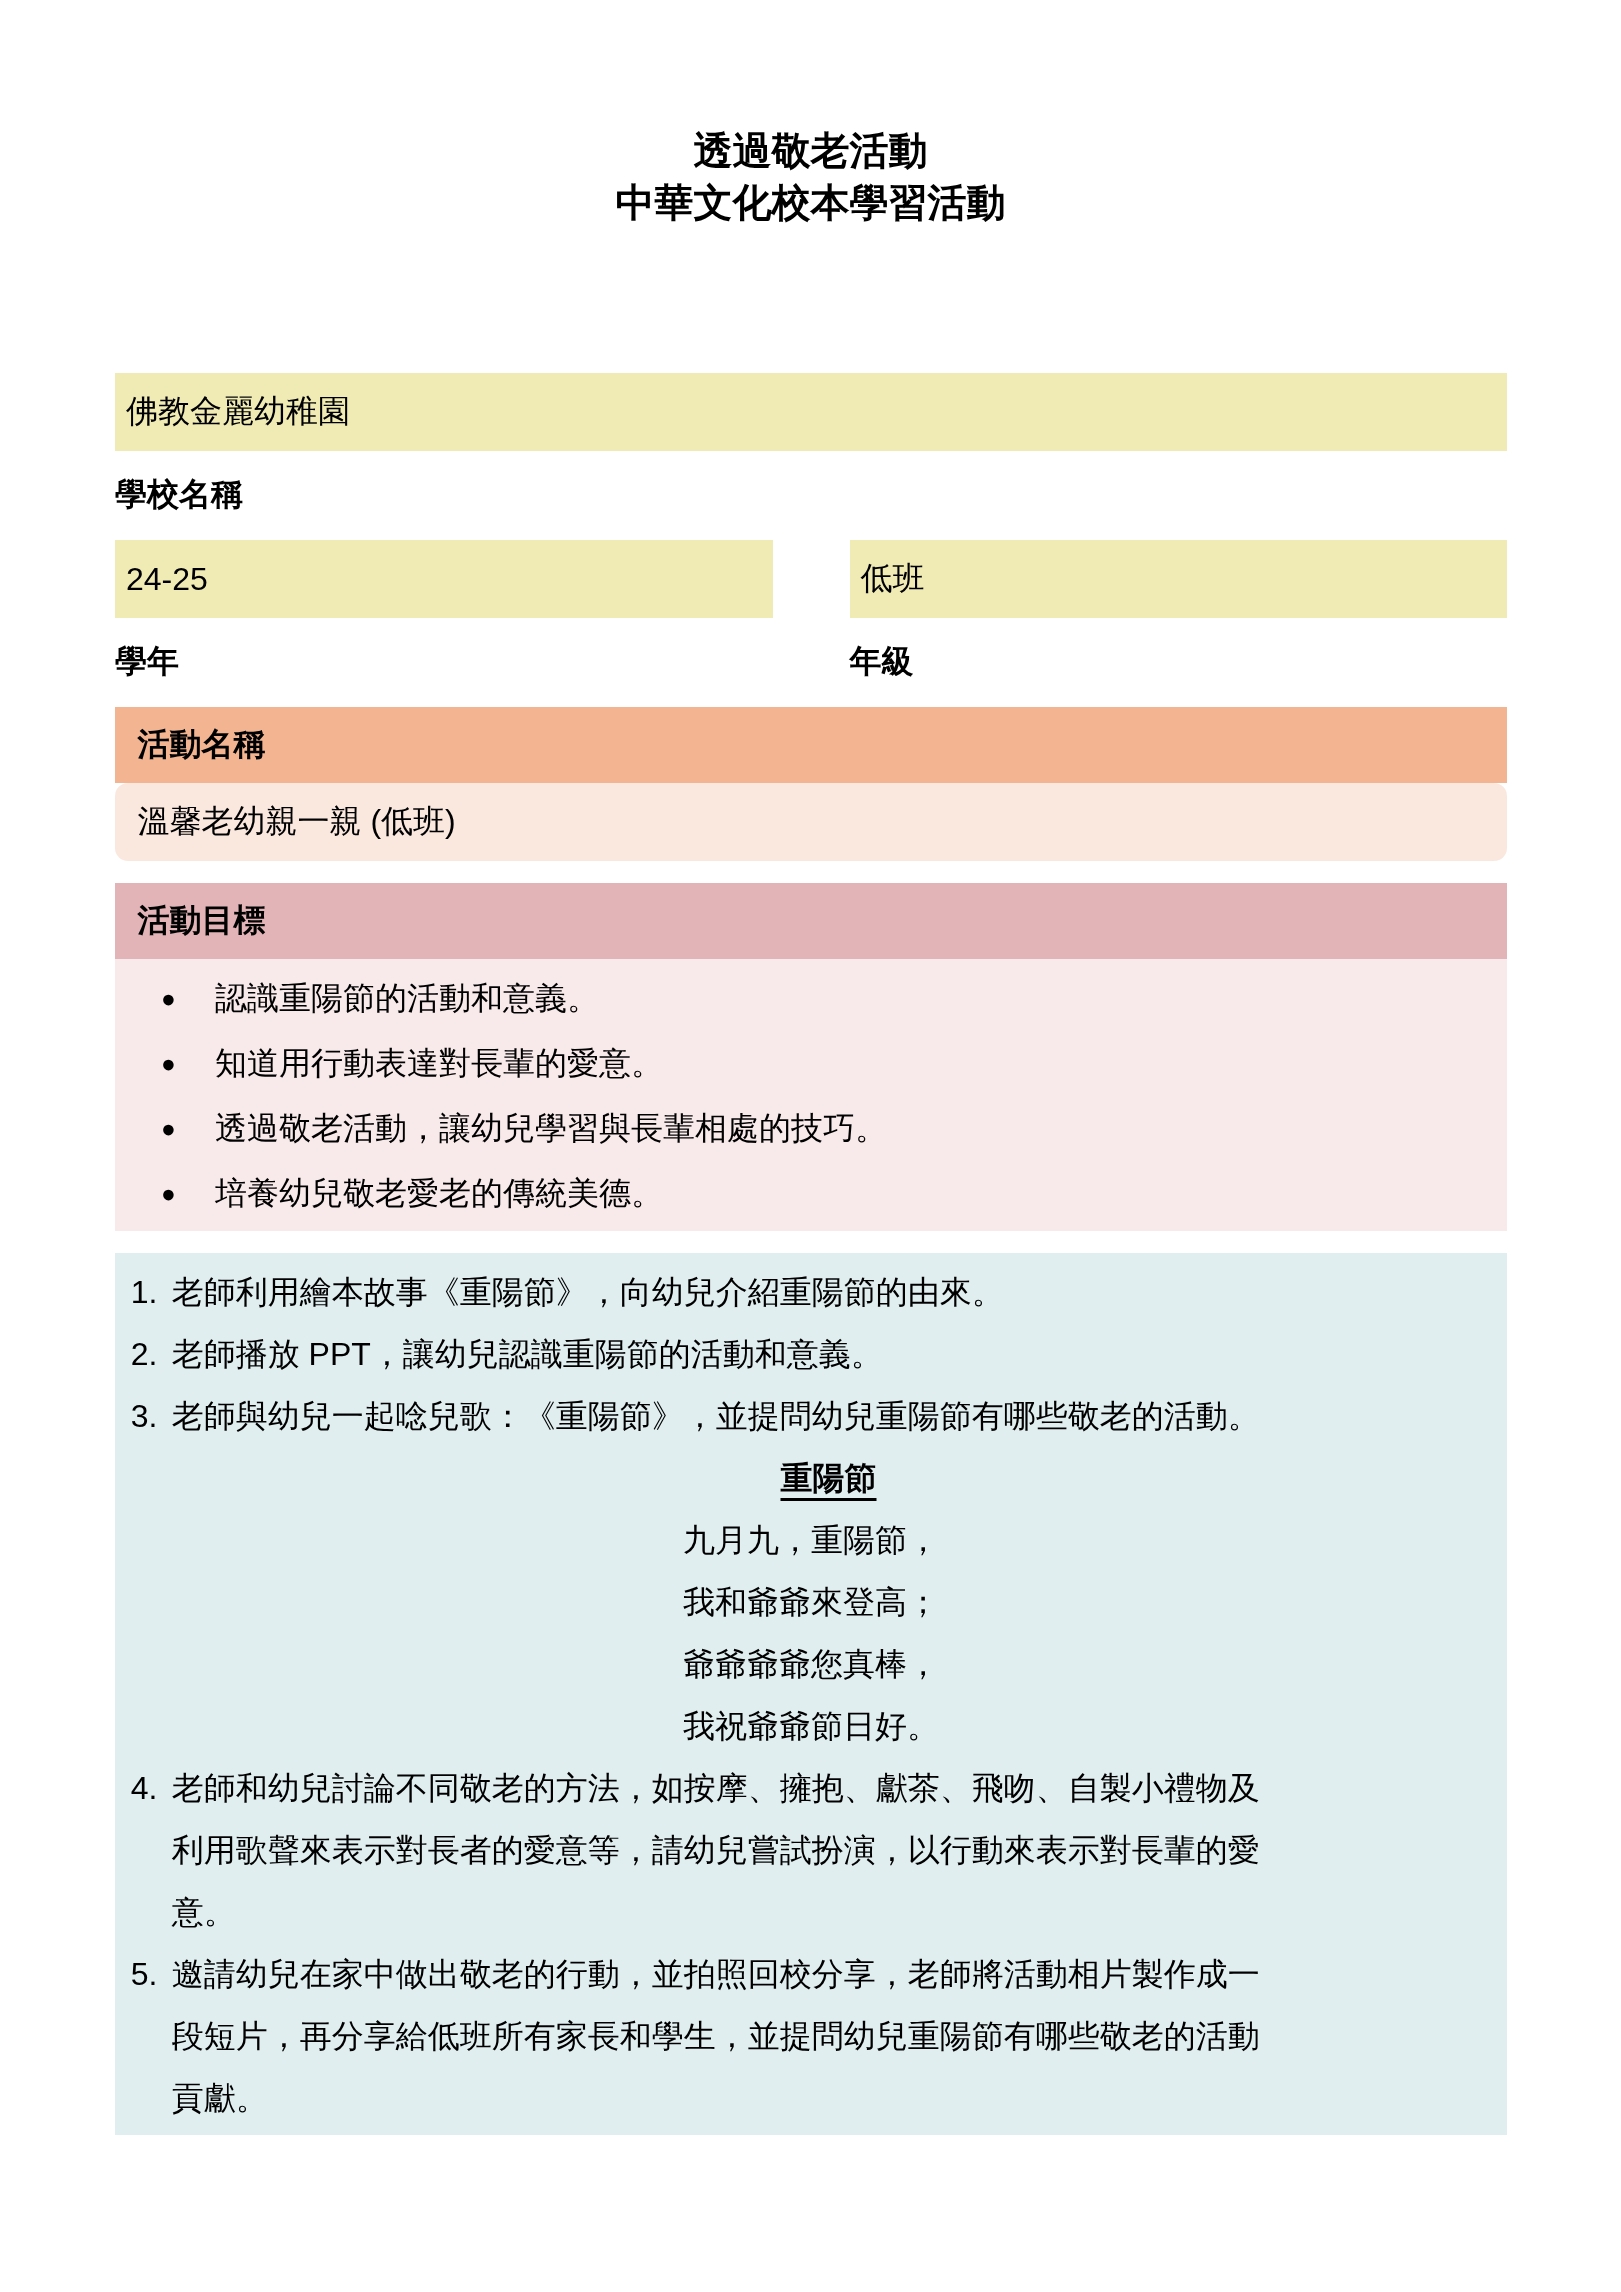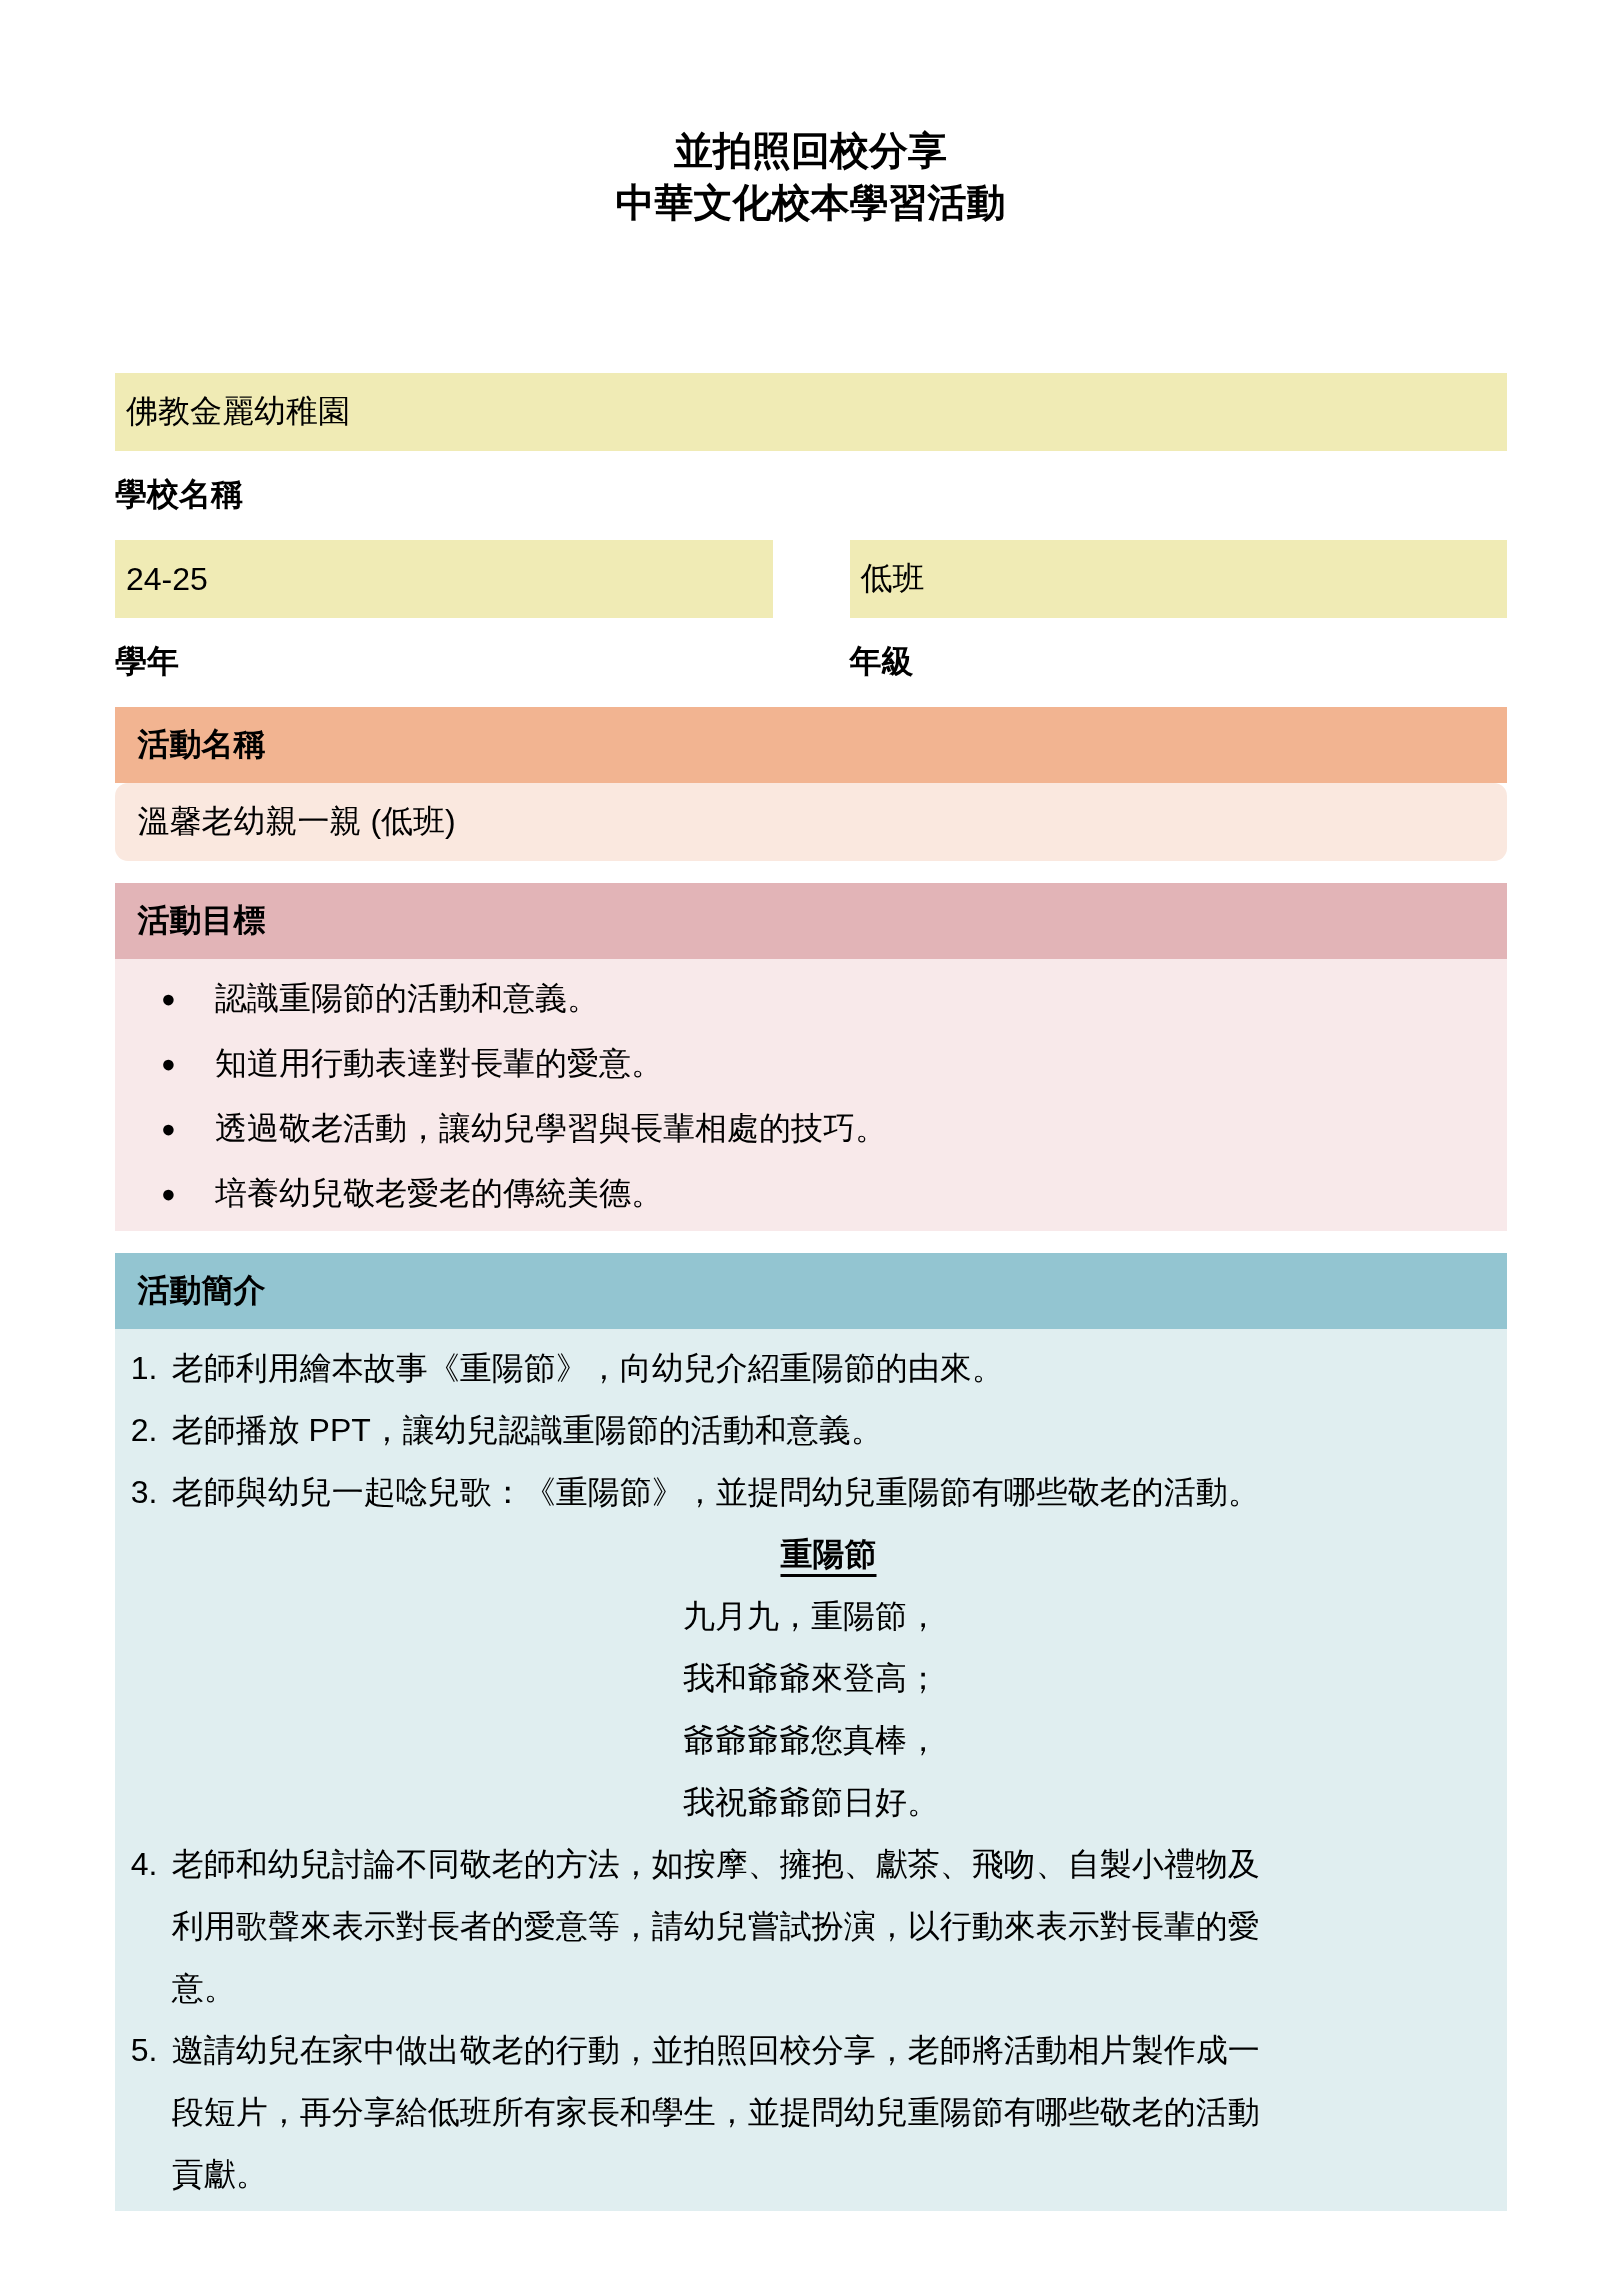--- a/index.html
+++ b/index.html
@@ -74,21 +74,21 @@
     text-decoration-thickness:2.9px;
     text-underline-offset:8.8px;
     margin-left:35px;
   }
   .poem-line { text-align:center; }
 </style>
 </head>
 <body>
 
 <div class="title-block">
-  <div>並拍照回校分享</div>
+  <div>透過敬老活動</div>
   <div>中華文化校本學習活動</div>
 </div>
 
 <div class="container">
 
   <div class="bar first-bar">佛教金麗幼稚園</div>
   <div class="field-label">學校名稱</div>
 
   <div class="row">
     <div class="col">
@@ -110,21 +110,20 @@
     <div class="sec-header hdr-pink">活動目標</div>
     <div class="goals-body">
       <div class="goal"><span class="bullet">●</span><span>認識重陽節的活動和意義。</span></div>
       <div class="goal"><span class="bullet">●</span><span>知道用行動表達對長輩的愛意。</span></div>
       <div class="goal"><span class="bullet">●</span><span>透過敬老活動，讓幼兒學習與長輩相處的技巧。</span></div>
       <div class="goal"><span class="bullet">●</span><span>培養幼兒敬老愛老的傳統美德。</span></div>
     </div>
   </div>
 
   <div class="section">
-    <div class="sec-header hdr-blue">活動簡介</div>
     <div class="intro-body">
 
       <div class="step-line step-first"><span class="num">1.</span><span>老師利用繪本故事《重陽節》，向幼兒介紹重陽節的由來。</span></div>
       <div class="step-line step-first"><span class="num">2.</span><span>老師播放 PPT，讓幼兒認識重陽節的活動和意義。</span></div>
       <div class="step-line step-first"><span class="num">3.</span><span>老師與幼兒一起唸兒歌：《重陽節》，並提問幼兒重陽節有哪些敬老的活動。</span></div>
 
       <div class="poem-title"><span>重陽節</span></div>
       <div class="poem-line">九月九，重陽節，</div>
       <div class="poem-line">我和爺爺來登高；</div>
       <div class="poem-line">爺爺爺爺您真棒，</div>

